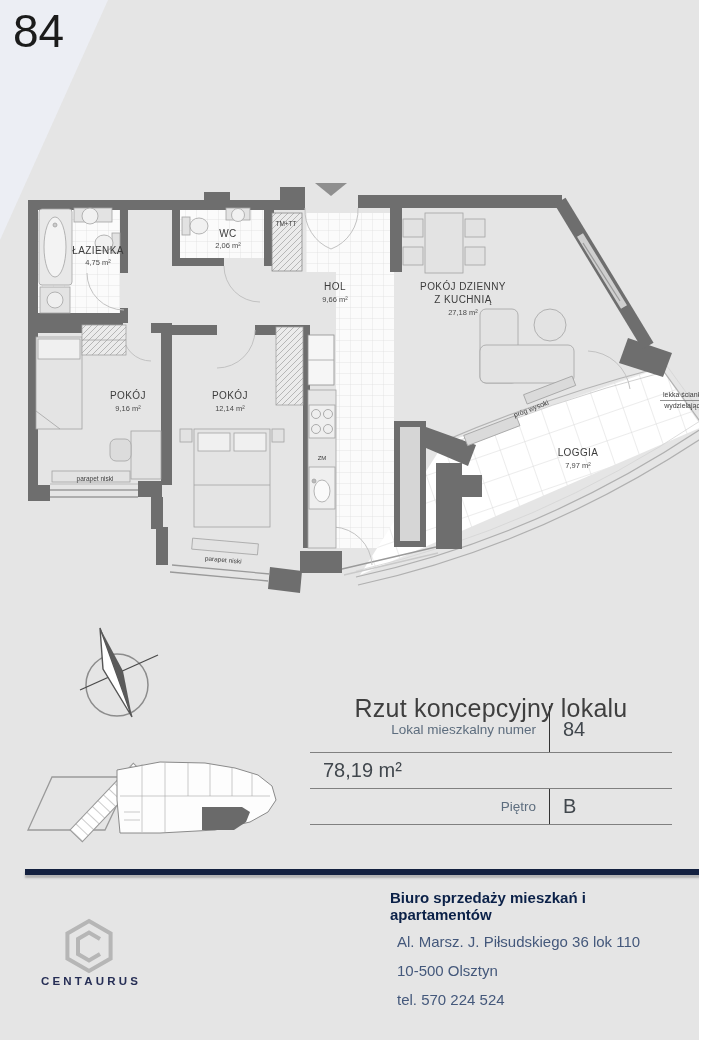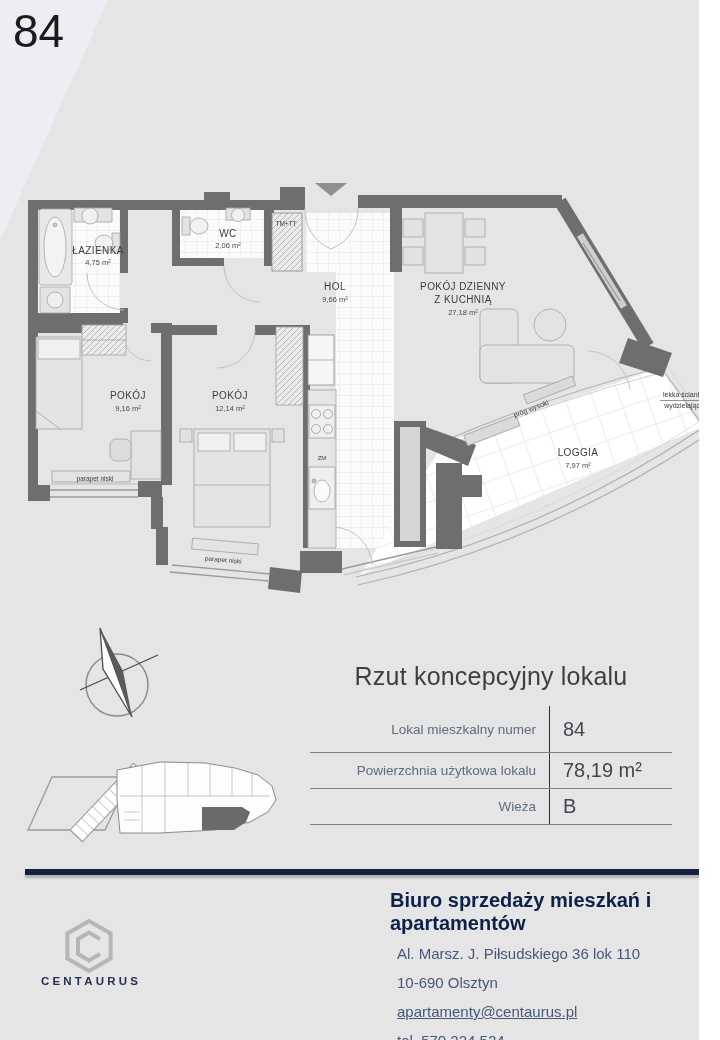--- a/index.html
+++ b/index.html
@@ -5,35 +5,35 @@
   html,body{margin:0;padding:0;background:#fff;}
   .page{position:relative;width:699px;height:1040px;background:#e5e5e5;overflow:hidden;
         font-family:"Liberation Sans",sans-serif;}
   .wedge{position:absolute;left:0;top:0;width:720px;height:1040px;
          clip-path:polygon(0 0,108px 0,0 240px);background:#eceef4;}
   .unit-number{position:absolute;left:13px;top:8px;font-size:46px;font-weight:400;
                color:#1b1b1b;line-height:1;}
   .plan-svg{position:absolute;left:20px;top:175px;width:680px;height:420px;}
   .compass-svg{position:absolute;left:58px;top:616px;width:120px;height:120px;}
   .keyplan-svg{position:absolute;left:20px;top:750px;width:270px;height:95px;}
-  .title{position:absolute;left:310px;top:662px;width:362px;text-align:center;
+  .title{position:absolute;left:310px;top:694px;width:362px;text-align:center;
          font-size:25px;font-weight:300;color:#3f3f3f;letter-spacing:.2px;}
   .spec-table{position:absolute;left:310px;top:706px;width:362px;}
   .trow{display:flex;align-items:center;border-bottom:1.5px solid #808080;}
   .trow.first{height:46px;}
   .trow:not(.first){height:35px;}
   .tlabel{width:226px;text-align:right;padding-right:13px;color:#5d6d7e;font-size:13.5px;
           border-right:1.5px solid #333;height:100%;display:flex;align-items:center;
           justify-content:flex-end;}
   .tvalue{padding-left:13px;font-size:20px;font-weight:300;color:#41474d;}
   .navy-bar{position:absolute;left:25px;top:869px;width:692px;height:6px;background:#13203f;
             box-shadow:0 3px 2px rgba(130,130,130,.5);}
   .logo-svg{position:absolute;left:38px;top:915px;width:110px;height:75px;}
   .footer-right{position:absolute;left:390px;top:889px;width:300px;color:#44587b;}
-  .footer-heading{font-size:20px;font-weight:bold;color:#0b2148;margin-bottom:10px;}
+  .footer-heading{font-size:15px;font-weight:bold;color:#0b2148;margin-bottom:10px;}
   .footer-line{font-size:15px;margin-left:7px;margin-bottom:12px;}
   .footer-line a{color:#44587b;text-decoration:underline;}
   .logo-word{font-size:11.5px;font-weight:bold;letter-spacing:3.2px;fill:#262e55;}
   text{font-family:"Liberation Sans",sans-serif;}
   .rname{font-size:10px;fill:#3c3c3c;letter-spacing:.4px;}
   .rarea{font-size:7.5px;fill:#4a4a4a;}
   .tiny{font-size:6.5px;fill:#3c3c3c;}
 </style>
 </head>
 <body>
@@ -260,38 +260,36 @@
   </svg>
 
   <div class="title">Rzut koncepcyjny lokalu</div>
 
   <div class="spec-table">
     <div class="trow first">
       <div class="tlabel">Lokal mieszkalny numer</div>
       <div class="tvalue">84</div>
     </div>
     <div class="trow">
-      <div class="tlabel">Powierzchnia użytkowa lokalu</div>
       <div class="tvalue">78,19 m²</div>
     </div>
     <div class="trow">
-      <div class="tlabel">Wieża</div>
+      <div class="tlabel">Piętro</div>
       <div class="tvalue">B</div>
     </div>
   </div>
 
   <div class="navy-bar"></div>
 
   <svg class="logo-svg" viewBox="0 0 110 75">
     <polygon points="51,6 72.6,18.5 72.6,43.5 51,56 29.4,43.5 29.4,18.5" fill="none" stroke="#b6b6b6" stroke-width="4"></polygon>
     <path d="M62,24 L51,17.5 L40,24 L40,39 L51,45.5 L62,39" fill="none" stroke="#b6b6b6" stroke-width="4"></path>
     <text class="logo-word" x="53" y="70" text-anchor="middle">CENTAURUS</text>
   </svg>
 
   <div class="footer-right">
     <div class="footer-heading">Biuro sprzedaży mieszkań i apartamentów</div>
     <div class="footer-line">Al. Marsz. J. Piłsudskiego 36 lok 110</div>
-    <div class="footer-line">10-690 Olsztyn</div>
-    <div class="footer-line"><a href="#">apartamenty@centaurus.pl</a></div>
+    <div class="footer-line">10-500 Olsztyn</div>
     <div class="footer-line">tel. 570 224 524</div>
   </div>
 
 </div>
 
 </body></html>

